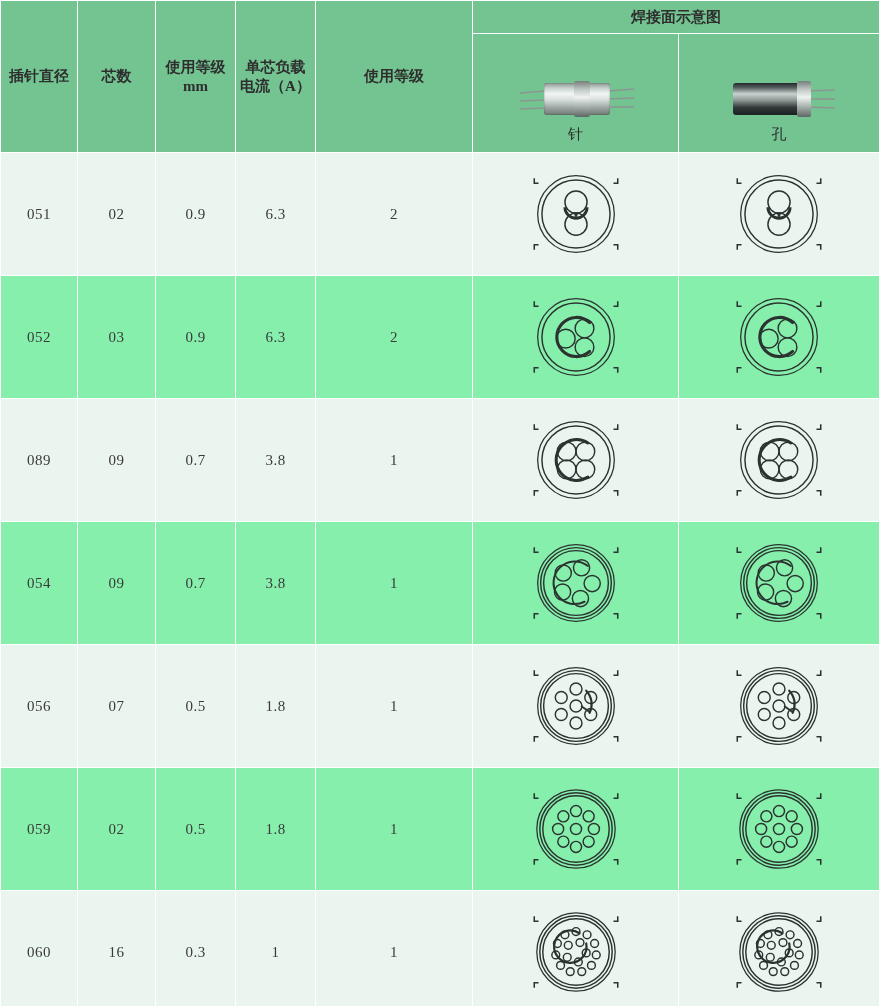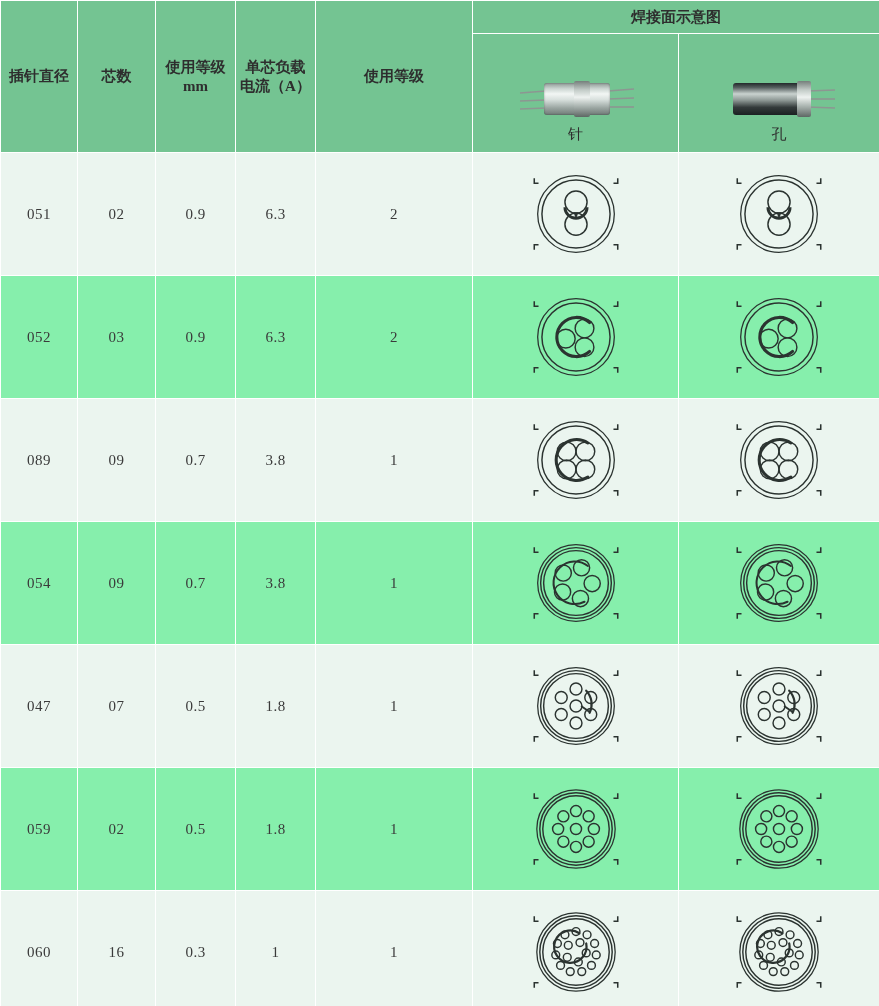--- a/index.html
+++ b/index.html
@@ -368,21 +368,21 @@
               <circle cx="56.52" cy="32.15" r="9.5" fill="none" stroke="#2b3330" stroke-width="1.7"></circle>
               <circle cx="68.99" cy="50.68" r="9.5" fill="none" stroke="#2b3330" stroke-width="1.7"></circle>
               <circle cx="55.22" cy="68.27" r="9.5" fill="none" stroke="#2b3330" stroke-width="1.7"></circle>
               <circle cx="34.24" cy="60.61" r="9.5" fill="none" stroke="#2b3330" stroke-width="1.7"></circle>
               <circle cx="35.04" cy="38.29" r="9.5" fill="none" stroke="#2b3330" stroke-width="1.7"></circle>
             </svg>
           </div>
         </td>
       </tr>
       <tr class="row-odd">
-        <td>047</td>
+        <td>056</td>
         <td>07</td>
         <td>0.5</td>
         <td>1.8</td>
         <td>1</td>
         <td>
           <div class="arrangement">
             <svg class="diagram-svg" width="92" height="96" viewBox="-4 -2 108 104">
               <g stroke="#2b3330" stroke-width="1.8" fill="none">
                 <path d="M 6 14 L 1 14 L 1 8"></path>
                 <path d="M 94 14 L 99 14 L 99 8"></path>

